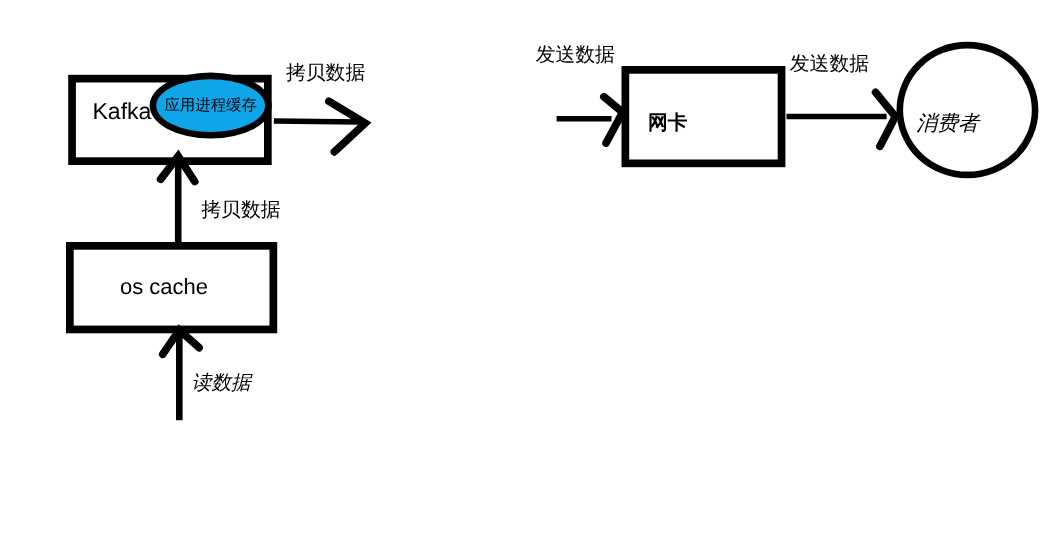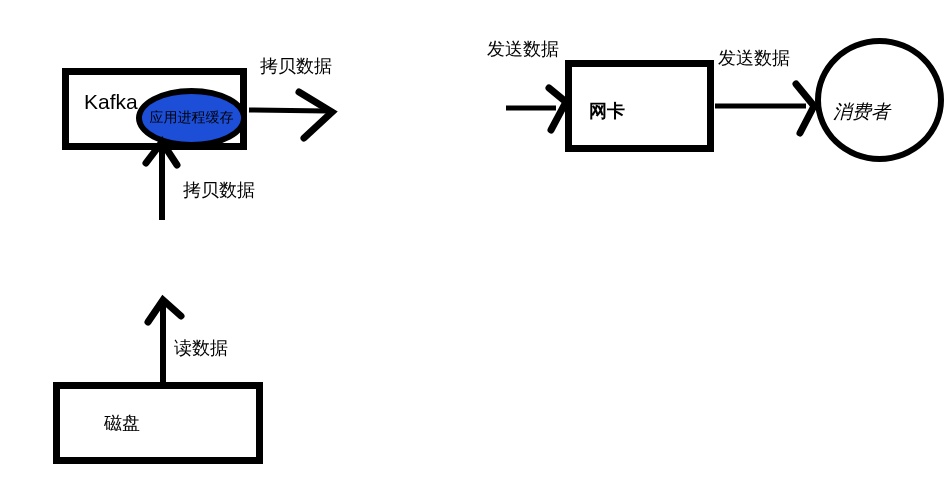--- a/index.html
+++ b/index.html
@@ -33,21 +33,21 @@
     display: flex;
     align-items: center;
     justify-content: center;
   }
   .node-label {
     white-space: nowrap;
   }
   #node-kafka        { left: 62px;  top: 68px;  width: 185px; height: 82px; }
   #node-kafka .node-label { padding-left: 15px; font-size: 21px; margin-bottom: 14px; }
 
-  #node-app-buffer   { left: 136px; top: 88px;  width: 111px; height: 60px; z-index: 2; background: #1d4ed8; }
+  #node-app-buffer   { left: 136px; top: 66px;  width: 111px; height: 60px; z-index: 2; background: #0ea5e9; }
   #node-app-buffer .node-label { font-size: 14px; letter-spacing: 0px; }
 
   #node-socket       { left: 333px; top: 65px;  width: 172px; height: 88px; }
   #node-socket .node-label { padding-left: 16px; font-size: 19px; }
 
   #node-nic          { left: 565px; top: 60px;  width: 149px; height: 92px; }
   #node-nic .node-label { padding-left: 17px; font-size: 18px; margin-top: 10px; font-weight: bold; }
 
   #node-consumer     { left: 815px; top: 38px;  width: 129px; height: 124px; justify-content: flex-start; font-style: italic; }
   #node-consumer .node-label { padding-left: 12px; padding-top: 24px; font-size: 19px; }
@@ -61,21 +61,21 @@
   .edge-label {
     position: absolute;
     font-size: 18px;
     white-space: nowrap;
     z-index: 4;
   }
   #edge-label-kafka-socket  { left: 260px; top: 54px;  }
   #edge-label-socket-nic    { left: 487px; top: 37px;  }
   #edge-label-nic-consumer  { left: 718px; top: 46px;  }
   #edge-label-oscache-kafka { left: 183px; top: 178px; }
-  #edge-label-disk-oscache  { left: 174px; top: 336px; }
+  #edge-label-disk-oscache  { left: 174px; top: 336px; font-style: italic; }
 
   #edges-layer {
     position: absolute;
     left: 0; top: 0;
     width: 946px;
     height: 497px;
     z-index: 3;
     pointer-events: none;
   }
   #edges-layer .shaft { stroke: #000000; fill: none; stroke-linecap: butt; }
@@ -96,24 +96,24 @@
 
 
   <div class="node-box" id="node-nic">
     <span class="node-label">网卡</span>
   </div>
 
   <div class="node-round" id="node-consumer">
     <span class="node-label">消费者</span>
   </div>
 
+  <div class="node-box" id="node-os-cache">
+    <span class="node-label">os cache</span>
+  </div>
 
-  <div class="node-box" id="node-disk">
-    <span class="node-label">磁盘</span>
-  </div>
 
   <svg id="edges-layer" viewBox="0 0 946 497" xmlns="http://www.w3.org/2000/svg">
 
     <g>
       <path class="shaft" stroke-width="6" d="M163 382 L163 301"></path>
       <path class="head" d="M148 322 L163 300 L181 316"></path>
     </g>
 
     <g>
       <path class="shaft" stroke-width="6" d="M162 220 L162 145"></path>

